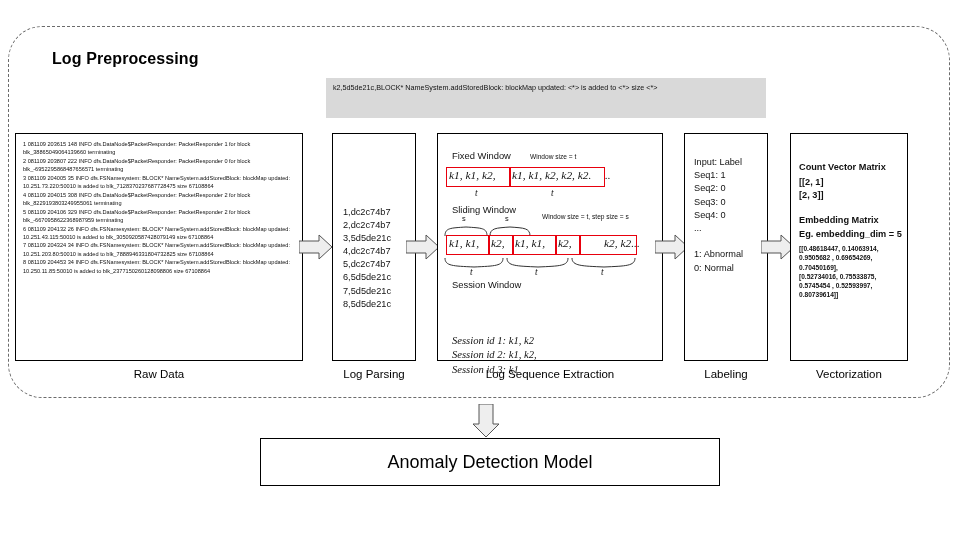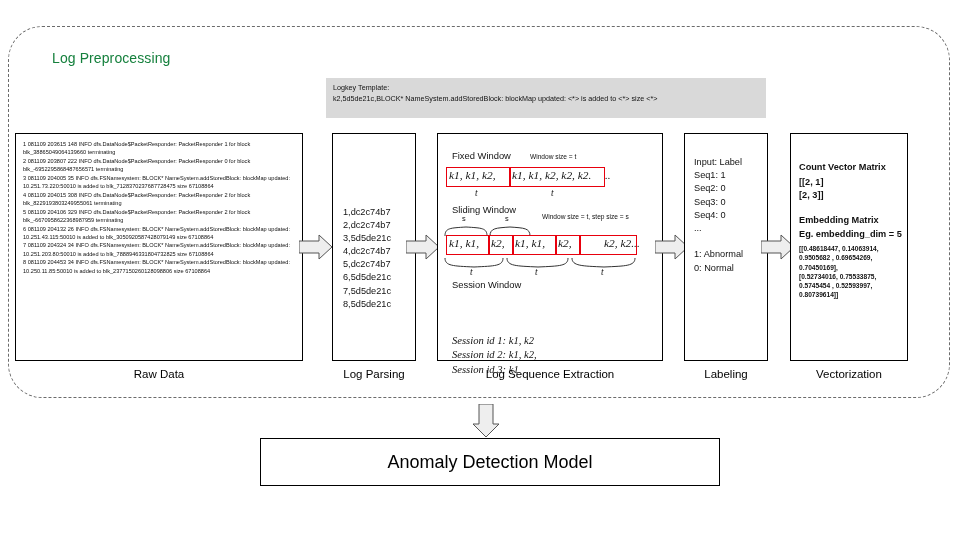--- a/index.html
+++ b/index.html
@@ -25,23 +25,24 @@
     height: 372px;
     border: 1.3px dashed #6b6b6b;
     border-radius: 34px;
     box-sizing: border-box;
   }
 
   .frame-title {
     position: absolute;
     left: 52px;
     top: 50px;
-    font-size: 14px;
+    font-size: 16px;
     letter-spacing: 0.1px;
-    color: #15803d;
+    color: #000000;
+    font-weight: bold;
   }
 
   
   .logkey-box {
     position: absolute;
     left: 326px;
     top: 78px;
     width: 440px;
     height: 40px;
     background: #d9d9d9;
@@ -206,21 +207,20 @@
     color: #000;
   }
 </style>
 </head>
 <body>
 
 <div class="pipeline-frame"></div>
 <div class="frame-title">Log Preprocessing</div>
 
 <div class="logkey-box">
-  <div>Logkey Template:</div>
   <div>k2,5d5de21c,BLOCK* NameSystem.addStoredBlock: blockMap updated: &lt;*&gt; is added to &lt;*&gt; size &lt;*&gt;</div>
 </div>
 
 <div class="panel" id="panel-raw">
   <div class="rawdata-text">1 081109 203615 148 INFO dfs.DataNode$PacketResponder: PacketResponder 1 for block blk_38865049064139660 terminating
 2 081109 203807 222 INFO dfs.DataNode$PacketResponder: PacketResponder 0 for block blk_-6952295868487656571 terminating
 3 081109 204005 35 INFO dfs.FSNamesystem: BLOCK* NameSystem.addStoredBlock: blockMap updated: 10.251.73.220:50010 is added to blk_7128370237687728475 size 67108864
 4 081109 204015 308 INFO dfs.DataNode$PacketResponder: PacketResponder 2 for block blk_8229193803249955061 terminating
 5 081109 204106 329 INFO dfs.DataNode$PacketResponder: PacketResponder 2 for block blk_-6670958622368987959 terminating
 6 081109 204132 26 INFO dfs.FSNamesystem: BLOCK* NameSystem.addStoredBlock: blockMap updated: 10.251.43.115:50010 is added to blk_3050920587428079149 size 67108864

